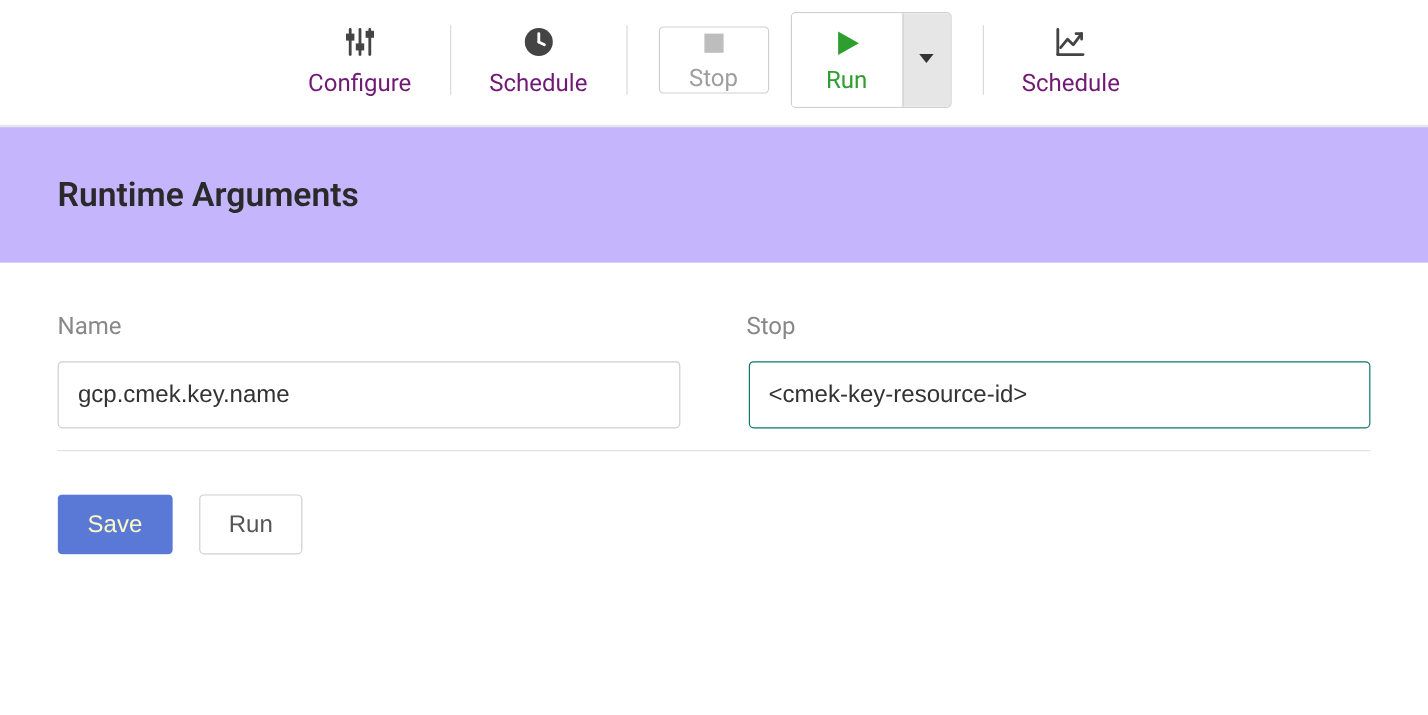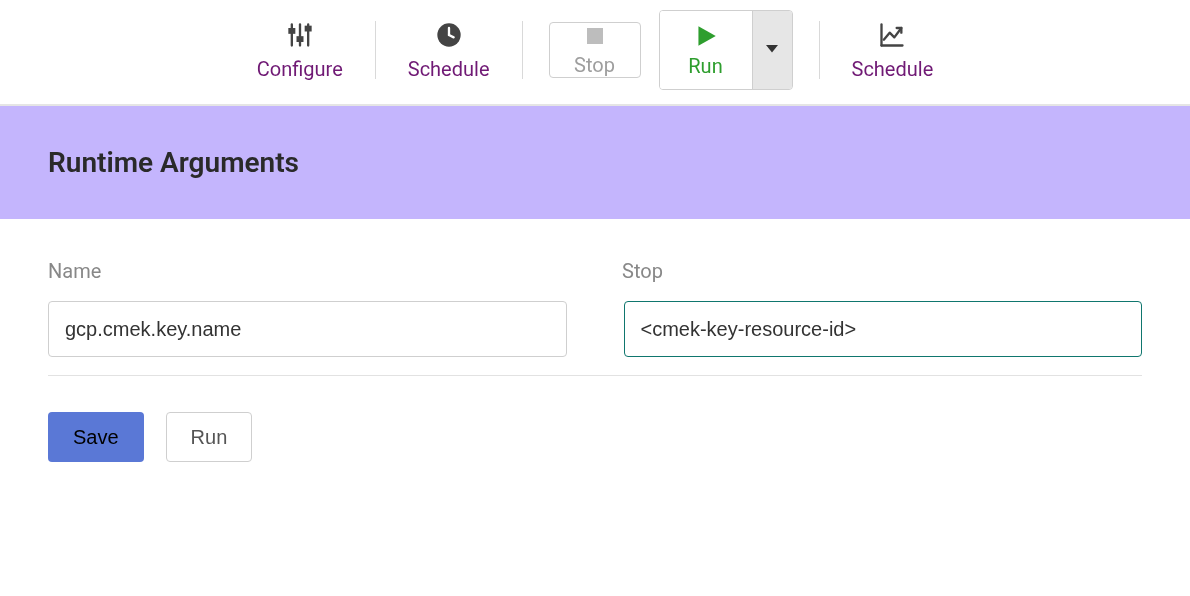--- a/index.html
+++ b/index.html
@@ -152,21 +152,21 @@
     border-radius: 4px;
     font-size: 20px;
     cursor: pointer;
     border: 1px solid transparent;
     display: inline-flex;
     align-items: center;
     justify-content: center;
   }
   .btn-primary {
     background: #5a78d6;
-    color: #000000;
+    color: #fef9c3;
   }
   .btn-secondary {
     background: #fff;
     color: #555;
     border: 1px solid #cfcfcf;
   }
 </style>
 </head>
 <body>
 

